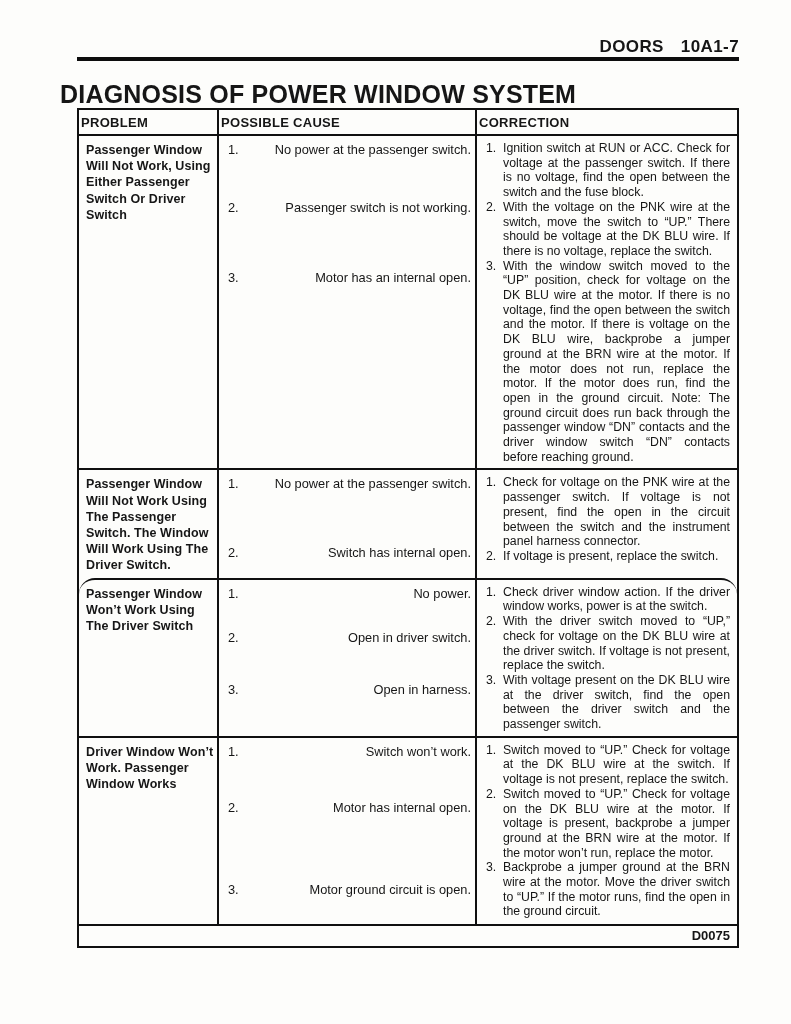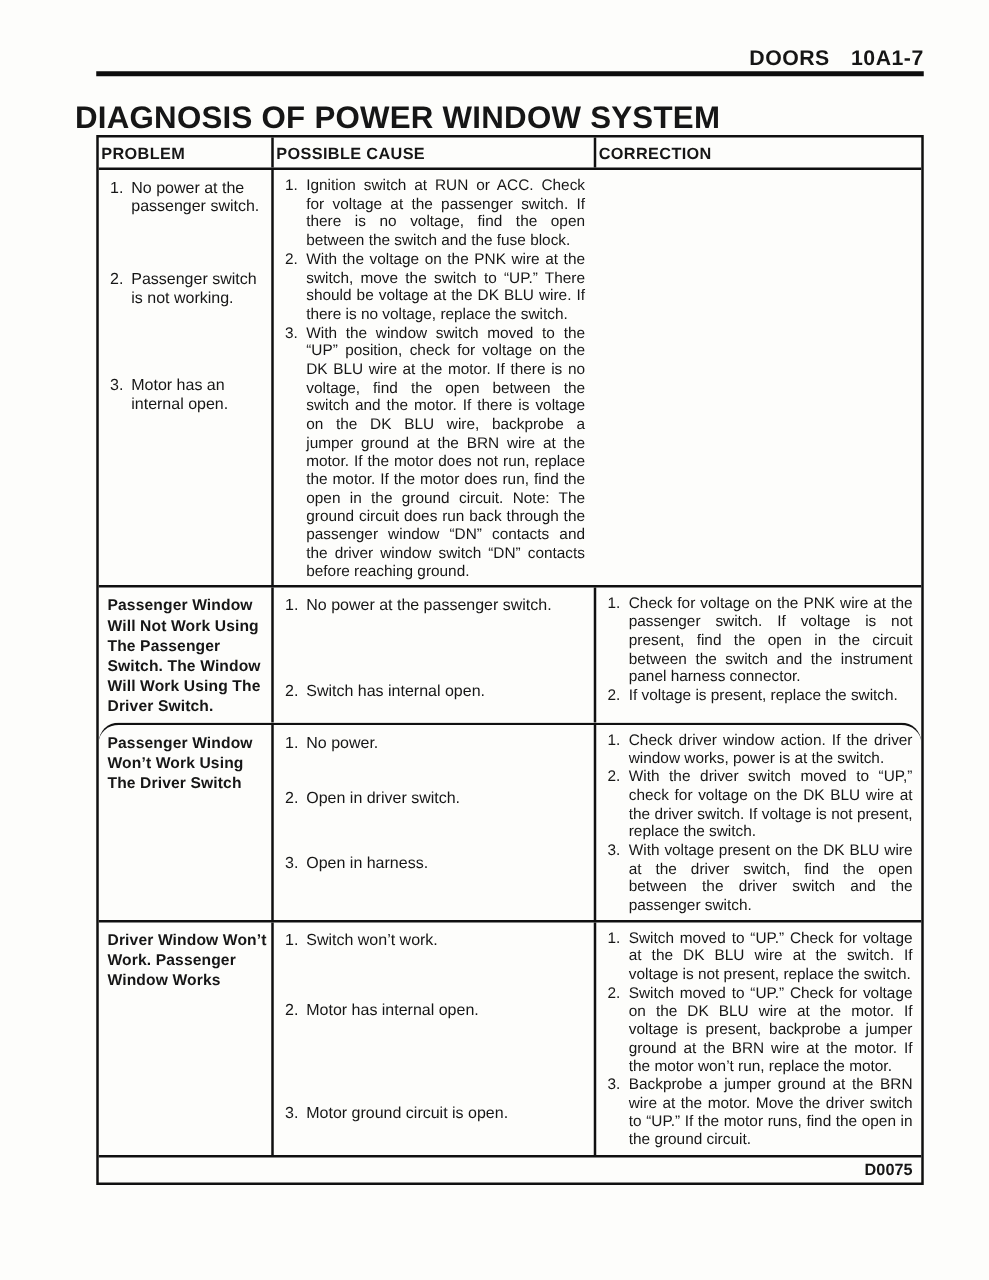--- a/index.html
+++ b/index.html
@@ -31,21 +31,21 @@
   .r1 { min-height:329px; } .r2 { min-height:91px; }
   .r3 { min-height:145px;border-radius:16px; } .r4 { min-height:186px; }
   .problem {
     font-weight:bold; font-size:12.5px; line-height:16.2px;
     padding:6px 3px 4px 7px; letter-spacing:0.1px;
   }
   .causes { font-size:12.8px; line-height:15px; padding:6px 4px 4px 9px; }
   .corr   { font-size:12.3px; line-height:14.7px; padding:5px 7px 4px 9px; }
   .li { display:flex; }
   .li .num { flex:none; width:17px; }
-  .li .txt { flex:1; }
+  .li .txt { flex:1;text-align:right; }
   .corr .txt { text-align:justify; }
   .r1 .causes .i2 { margin-top:43px; }
   .r1 .causes .i3 { margin-top:55px; }
   .r2 .causes .i2 { margin-top:54px; }
   .r3 .causes .i2 { margin-top:29px; }
   .r3 .causes .i3 { margin-top:37px; }
   .r4 .causes .i2 { margin-top:41px; }
   .r4 .causes .i3 { margin-top:67px; }
   .tfoot {
     border-top:2px solid #101010; text-align:right;
@@ -68,20 +68,21 @@
 
   <div class="dtable">
 
     <div class="grid3 thead">
       <div>PROBLEM</div>
       <div>POSSIBLE CAUSE</div>
       <div>CORRECTION</div>
     </div>
 
     <div class="grid3 trow r1">
+      <div class="problem">Passenger Window Will Not Work, Using Either Passenger Switch Or Driver Switch</div>
       <div class="causes">
         <div class="li i1">
           <span class="num">1.</span>
           <span class="txt">No power at the passenger switch.</span>
         </div>
         <div class="li i2">
           <span class="num">2.</span>
           <span class="txt">Passenger switch is not working.</span>
         </div>
         <div class="li i3">

